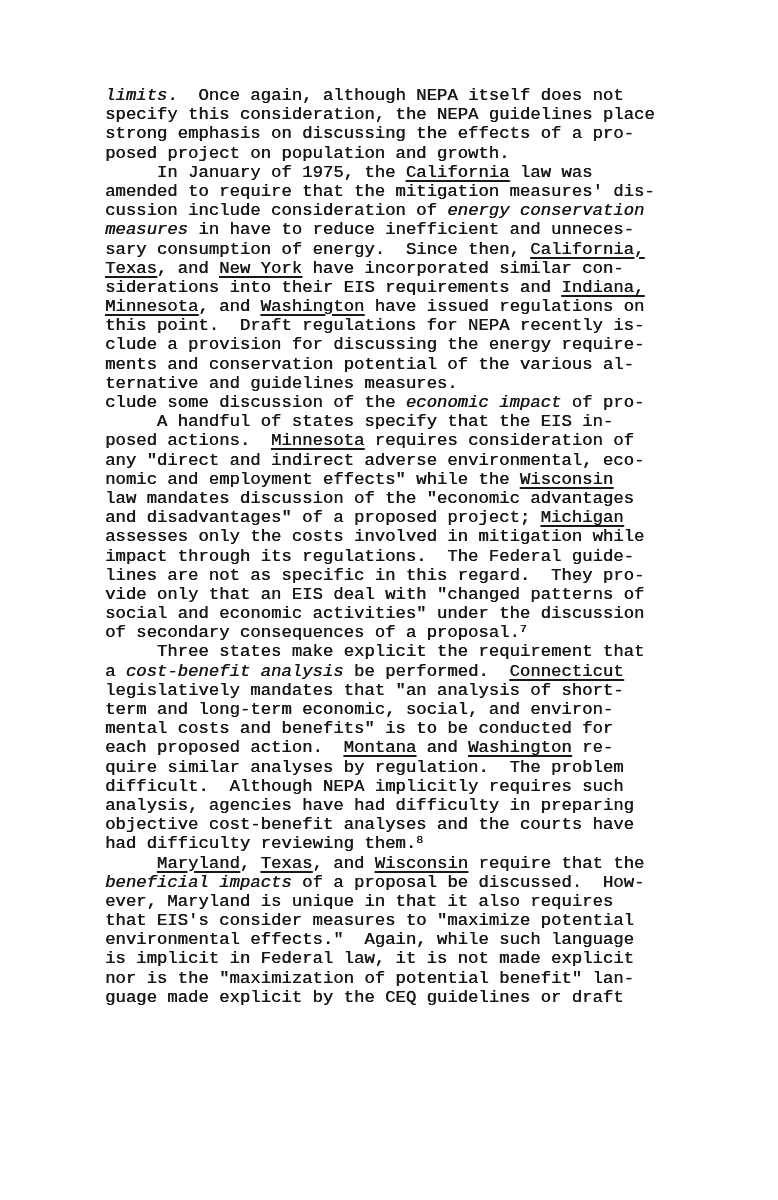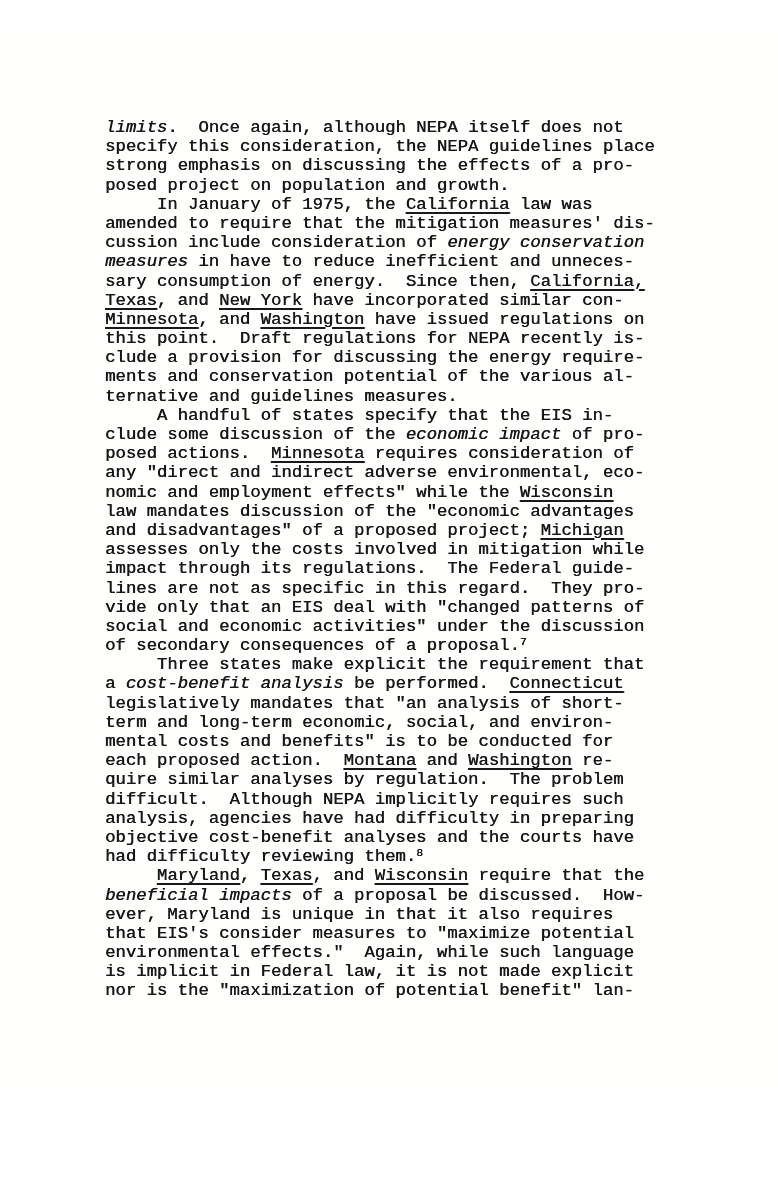--- a/index.html
+++ b/index.html
@@ -7,21 +7,20 @@
     padding: 0;
     background: #ffffff;
   }
   .page {
     position: relative;
     width: 778px;
     height: 1059px;
     background: #fffffe;
     overflow: hidden;
     font-family: "Liberation Mono", "DejaVu Sans Mono", monospace;
-    margin-top: 32px;
   }
   .text-block {
     position: absolute;
     left: 105px;
     top: 86px;
     width: 566px;
     font-size: 17.3px;
     line-height: 19.2px;
     text-shadow: 0.4px 0 0 currentColor; 
   }
@@ -60,27 +59,28 @@
       <div class="line"><span class="s-i">limits</span><span class="s-n">.  Once again, although NEPA itself does not</span></div>
       <div class="line"><span class="s-n">specify this consideration, the NEPA guidelines place</span></div>
       <div class="line"><span class="s-n">strong emphasis on discussing the effects of a pro-</span></div>
       <div class="line"><span class="s-n">posed project on population and growth.</span></div>
       <div class="line"><span class="s-n">     In January of 1975, the </span><span class="s-u">California</span><span class="s-n"> law was</span></div>
       <div class="line"><span class="s-n">amended to require that the mitigation measures' dis-</span></div>
       <div class="line"><span class="s-n">cussion include consideration of </span><span class="s-i">energy conservation</span></div>
       <div class="line"><span class="s-i">measures</span><span class="s-n"> in have to reduce inefficient and unneces-</span></div>
       <div class="line"><span class="s-n">sary consumption of energy.  Since then, </span><span class="s-u">California,</span></div>
       <div class="line"><span class="s-u">Texas</span><span class="s-n">, and </span><span class="s-u">New York</span><span class="s-n"> have incorporated similar con-</span></div>
+      <div class="line"><span class="s-n">siderations into their EIS requirements and </span><span class="s-u">Indiana,</span></div>
       <div class="line"><span class="s-u">Minnesota</span><span class="s-n">, and </span><span class="s-u">Washington</span><span class="s-n"> have issued regulations on</span></div>
       <div class="line"><span class="s-n">this point.  Draft regulations for NEPA recently is-</span></div>
       <div class="line"><span class="s-n">clude a provision for discussing the energy require-</span></div>
       <div class="line"><span class="s-n">ments and conservation potential of the various al-</span></div>
       <div class="line"><span class="s-n">ternative and guidelines measures.</span></div>
+      <div class="line"><span class="s-n">clude some discussion of the </span><span class="s-i">economic impact</span><span class="s-n"> of pro-</span></div>
       <div class="line"><span class="s-n">     A handful of states specify that the EIS in-</span></div>
-      <div class="line"><span class="s-n">clude some discussion of the </span><span class="s-i">economic impact</span><span class="s-n"> of pro-</span></div>
       <div class="line"><span class="s-n">posed actions.  </span><span class="s-u">Minnesota</span><span class="s-n"> requires consideration of</span></div>
       <div class="line"><span class="s-n">any "direct and indirect adverse environmental, eco-</span></div>
       <div class="line"><span class="s-n">nomic and employment effects" while the </span><span class="s-u">Wisconsin</span></div>
       <div class="line"><span class="s-n">law mandates discussion of the "economic advantages</span></div>
       <div class="line"><span class="s-n">and disadvantages" of a proposed project; </span><span class="s-u">Michigan</span></div>
       <div class="line"><span class="s-n">assesses only the costs involved in mitigation while</span></div>
       <div class="line"><span class="s-n">impact through its regulations.  The Federal guide-</span></div>
       <div class="line"><span class="s-n">lines are not as specific in this regard.  They pro-</span></div>
       <div class="line"><span class="s-n">vide only that an EIS deal with "changed patterns of</span></div>
       <div class="line"><span class="s-n">social and economic activities" under the discussion</span></div>
@@ -96,15 +96,16 @@
       <div class="line"><span class="s-n">analysis, agencies have had difficulty in preparing</span></div>
       <div class="line"><span class="s-n">objective cost-benefit analyses and the courts have</span></div>
       <div class="line"><span class="s-n">had difficulty reviewing them.</span><span class="s-sup">8</span></div>
       <div class="line"><span class="s-n">     </span><span class="s-u">Maryland</span><span class="s-n">, </span><span class="s-u">Texas</span><span class="s-n">, and </span><span class="s-u">Wisconsin</span><span class="s-n"> require that the</span></div>
       <div class="line"><span class="s-i">beneficial impacts</span><span class="s-n"> of a proposal be discussed.  How-</span></div>
       <div class="line"><span class="s-n">ever, Maryland is unique in that it also requires</span></div>
       <div class="line"><span class="s-n">that EIS's consider measures to "maximize potential</span></div>
       <div class="line"><span class="s-n">environmental effects."  Again, while such language</span></div>
       <div class="line"><span class="s-n">is implicit in Federal law, it is not made explicit</span></div>
       <div class="line"><span class="s-n">nor is the "maximization of potential benefit" lan-</span></div>
+      <div class="line"><span class="s-n">guage made explicit by the CEQ guidelines or draft</span></div>
     </div>
   <div class="page-number">15</div>
 </div>
 
 </body></html>

